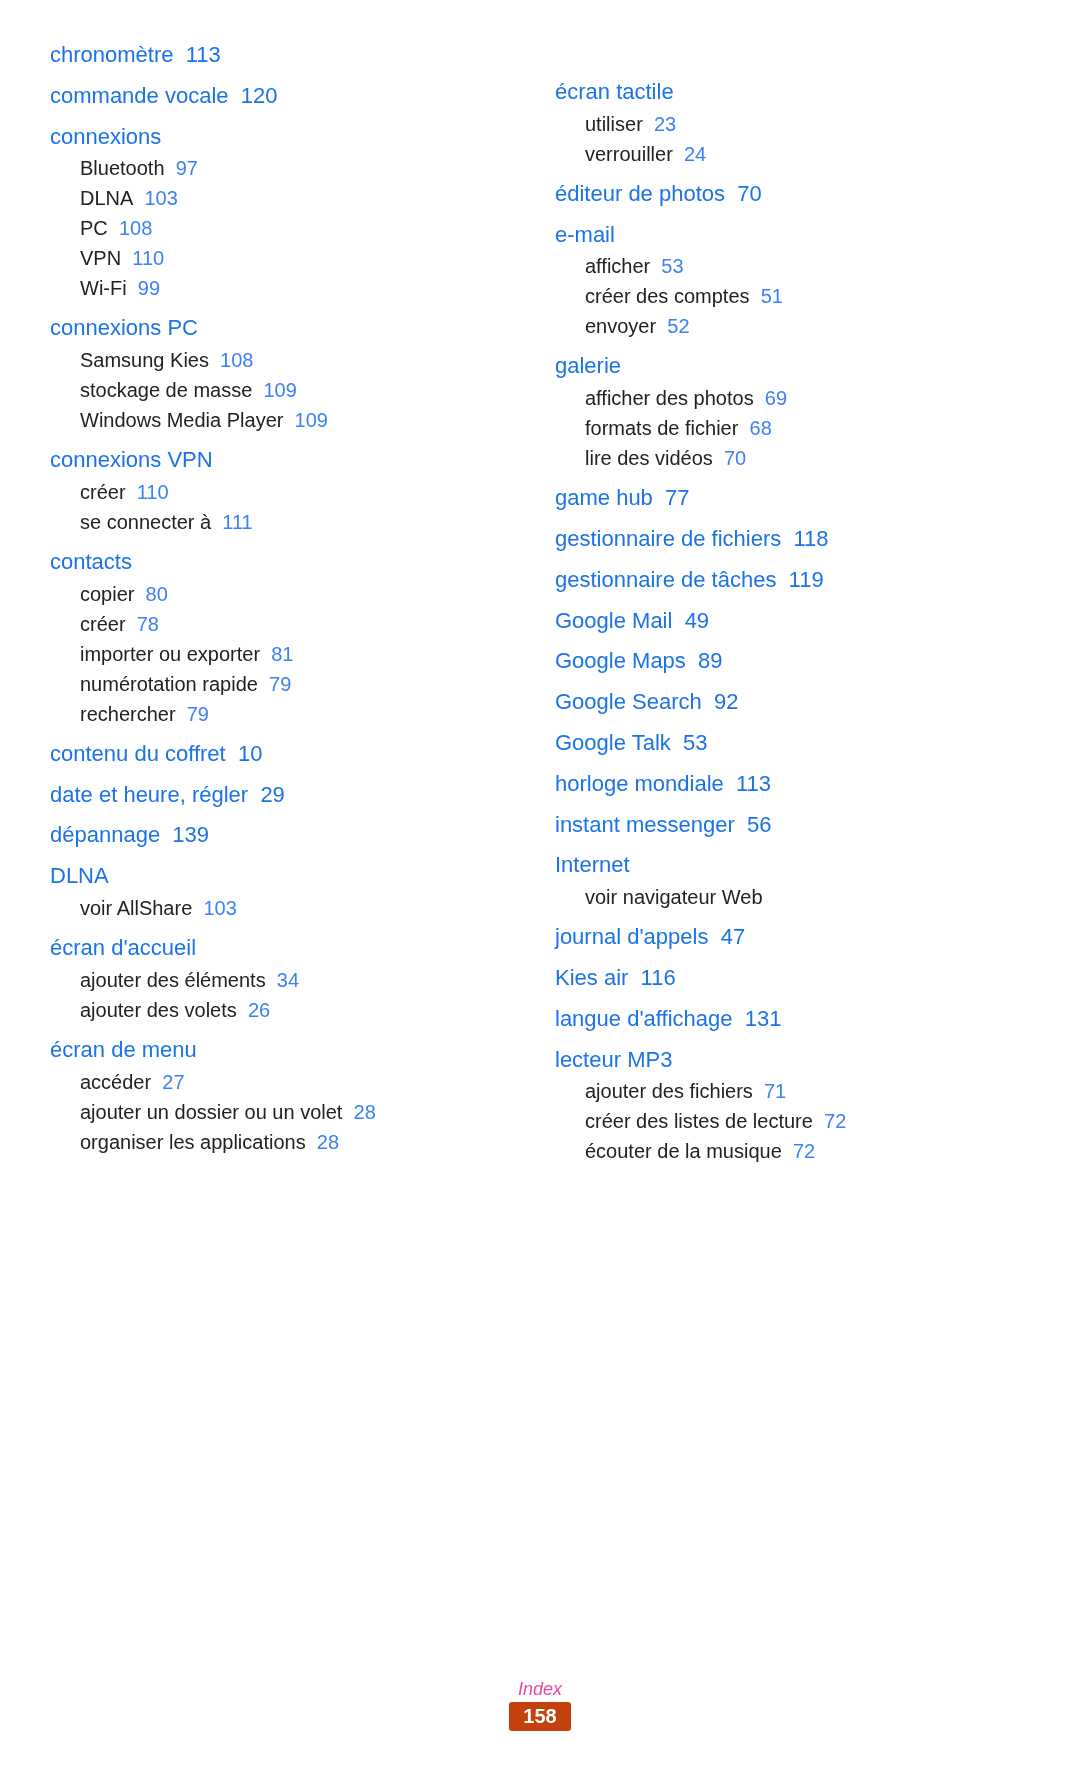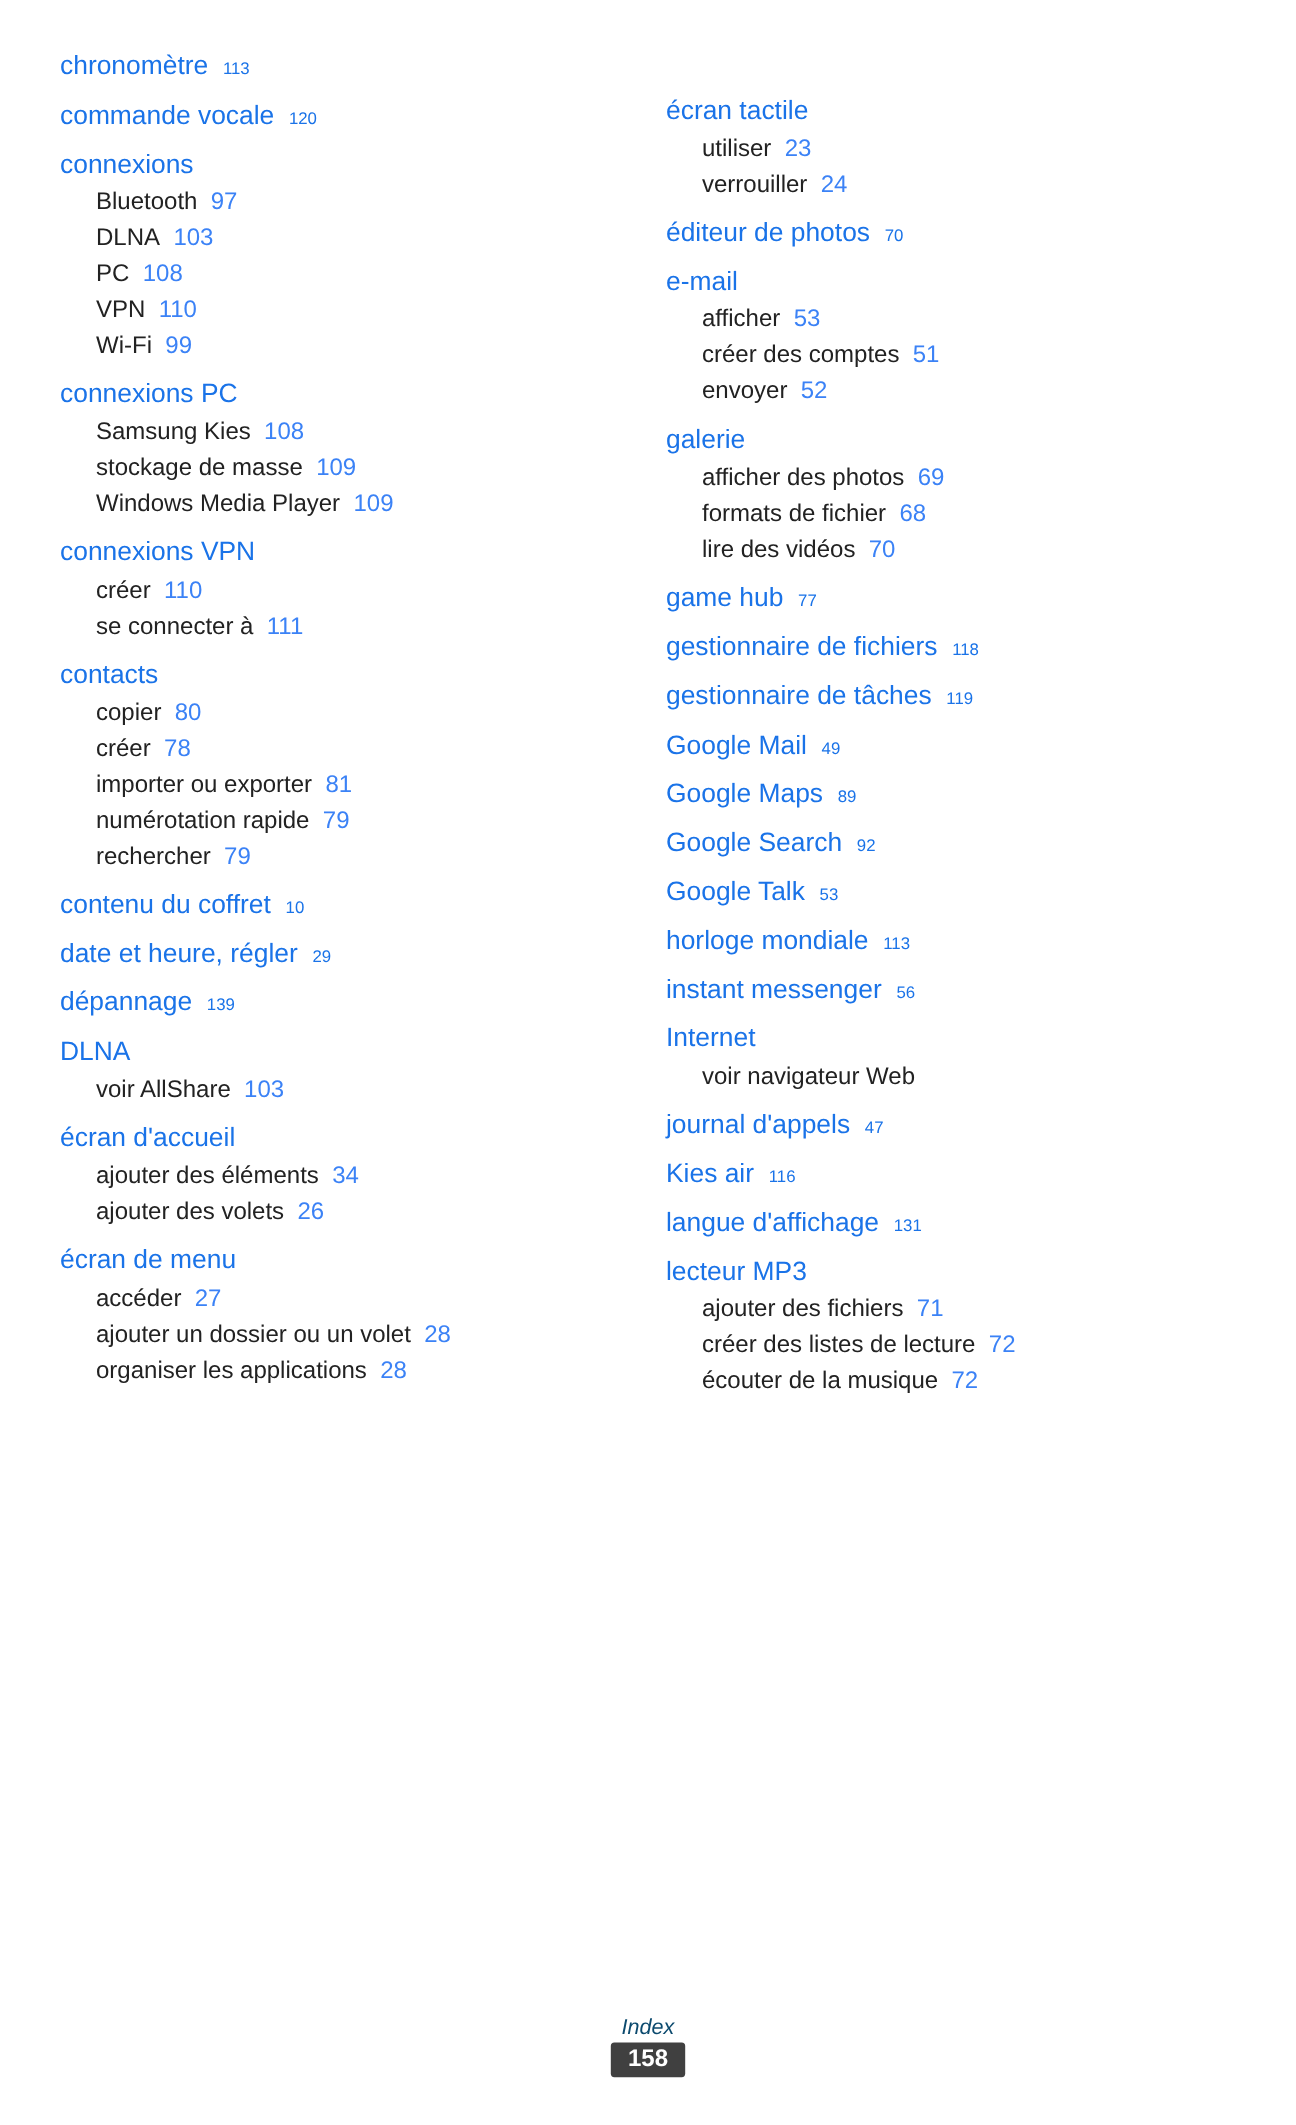--- a/index.html
+++ b/index.html
@@ -46,21 +46,21 @@
       margin-top: 10px;
       line-height: 1.4;
     }
 
     .entry-header.first {
       margin-top: 0;
     }
 
     .entry-number {
       color: #1a73e8;
-      font-size: 14px;
+      font-size: 22px;
     }
 
     .sub-entry {
       color: #222;
       font-size: 20px;
       padding-left: 30px;
       line-height: 1.5;
     }
 
     .sub-entry .page-num {
@@ -70,29 +70,29 @@
     .page-footer {
       position: absolute;
       bottom: 40px;
       left: 0;
       right: 0;
       text-align: center;
     }
 
     .footer-label {
       font-size: 18px;
-      color: #0c4a6e;
+      color: #ec4899;
       font-style: italic;
       display: block;
       margin-bottom: 2px;
     }
 
     .footer-page {
       display: inline-block;
-      background: #404040;
+      background: #c2410c;
       color: #fff;
       font-size: 20px;
       font-weight: bold;
       padding: 3px 14px;
       border-radius: 3px;
     }
   </style>
 </head>
 <body>
 

